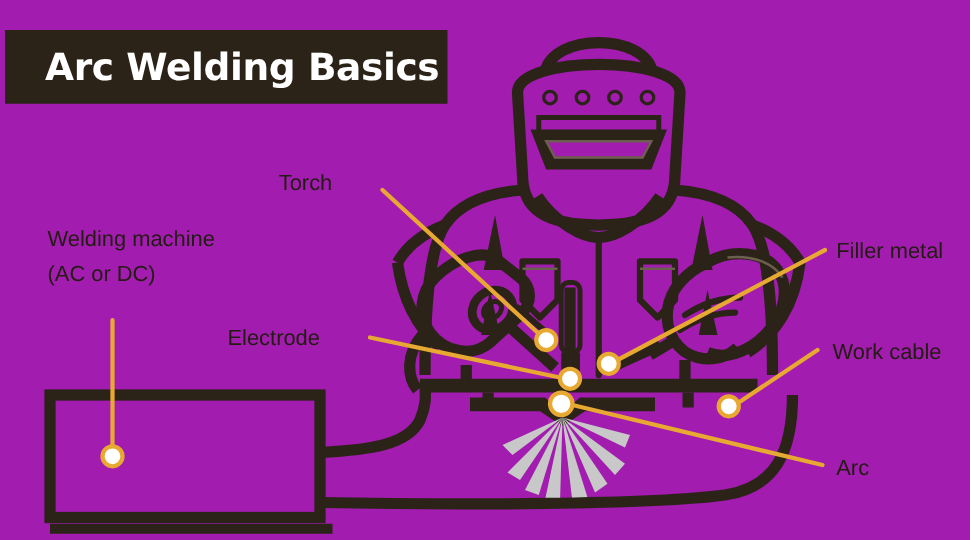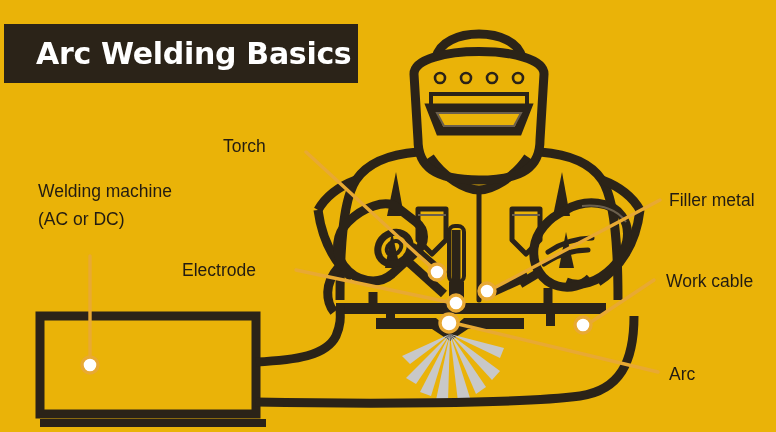--- a/index.html
+++ b/index.html
@@ -7,21 +7,21 @@
     padding: 0;
     background: #ffffff;
   }
   body {
     font-family: "Liberation Sans", sans-serif;
   }
   #stage {
     position: relative;
     width: 776px;
     height: 432px;
-    background: #eab308;
+    background: #a21caf;
     overflow: hidden;
   }
   #stage svg {
     position: absolute;
     top: 0;
     left: 0;
     display: block;
   }
   .banner-rect { fill: #2b2318; }
   .banner-text {

